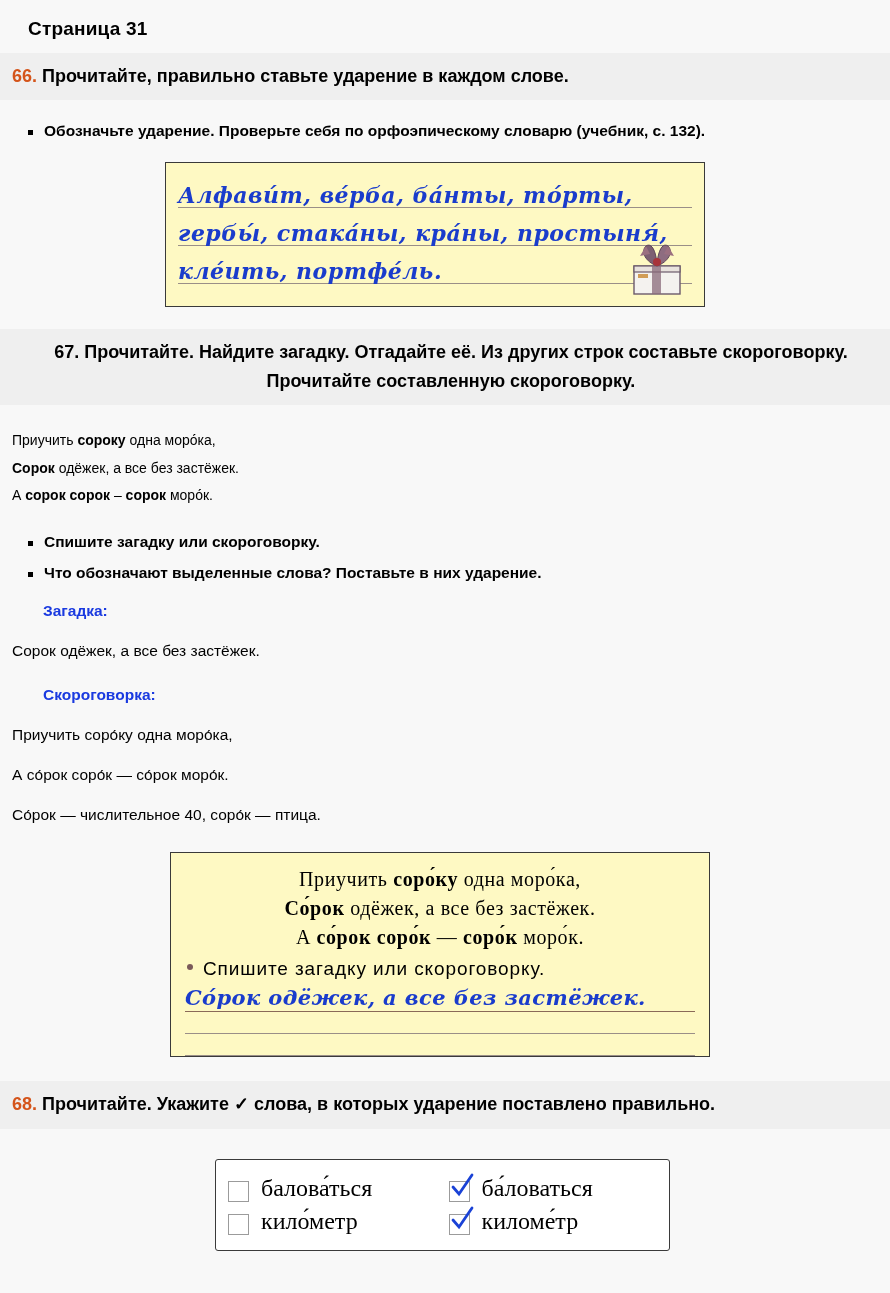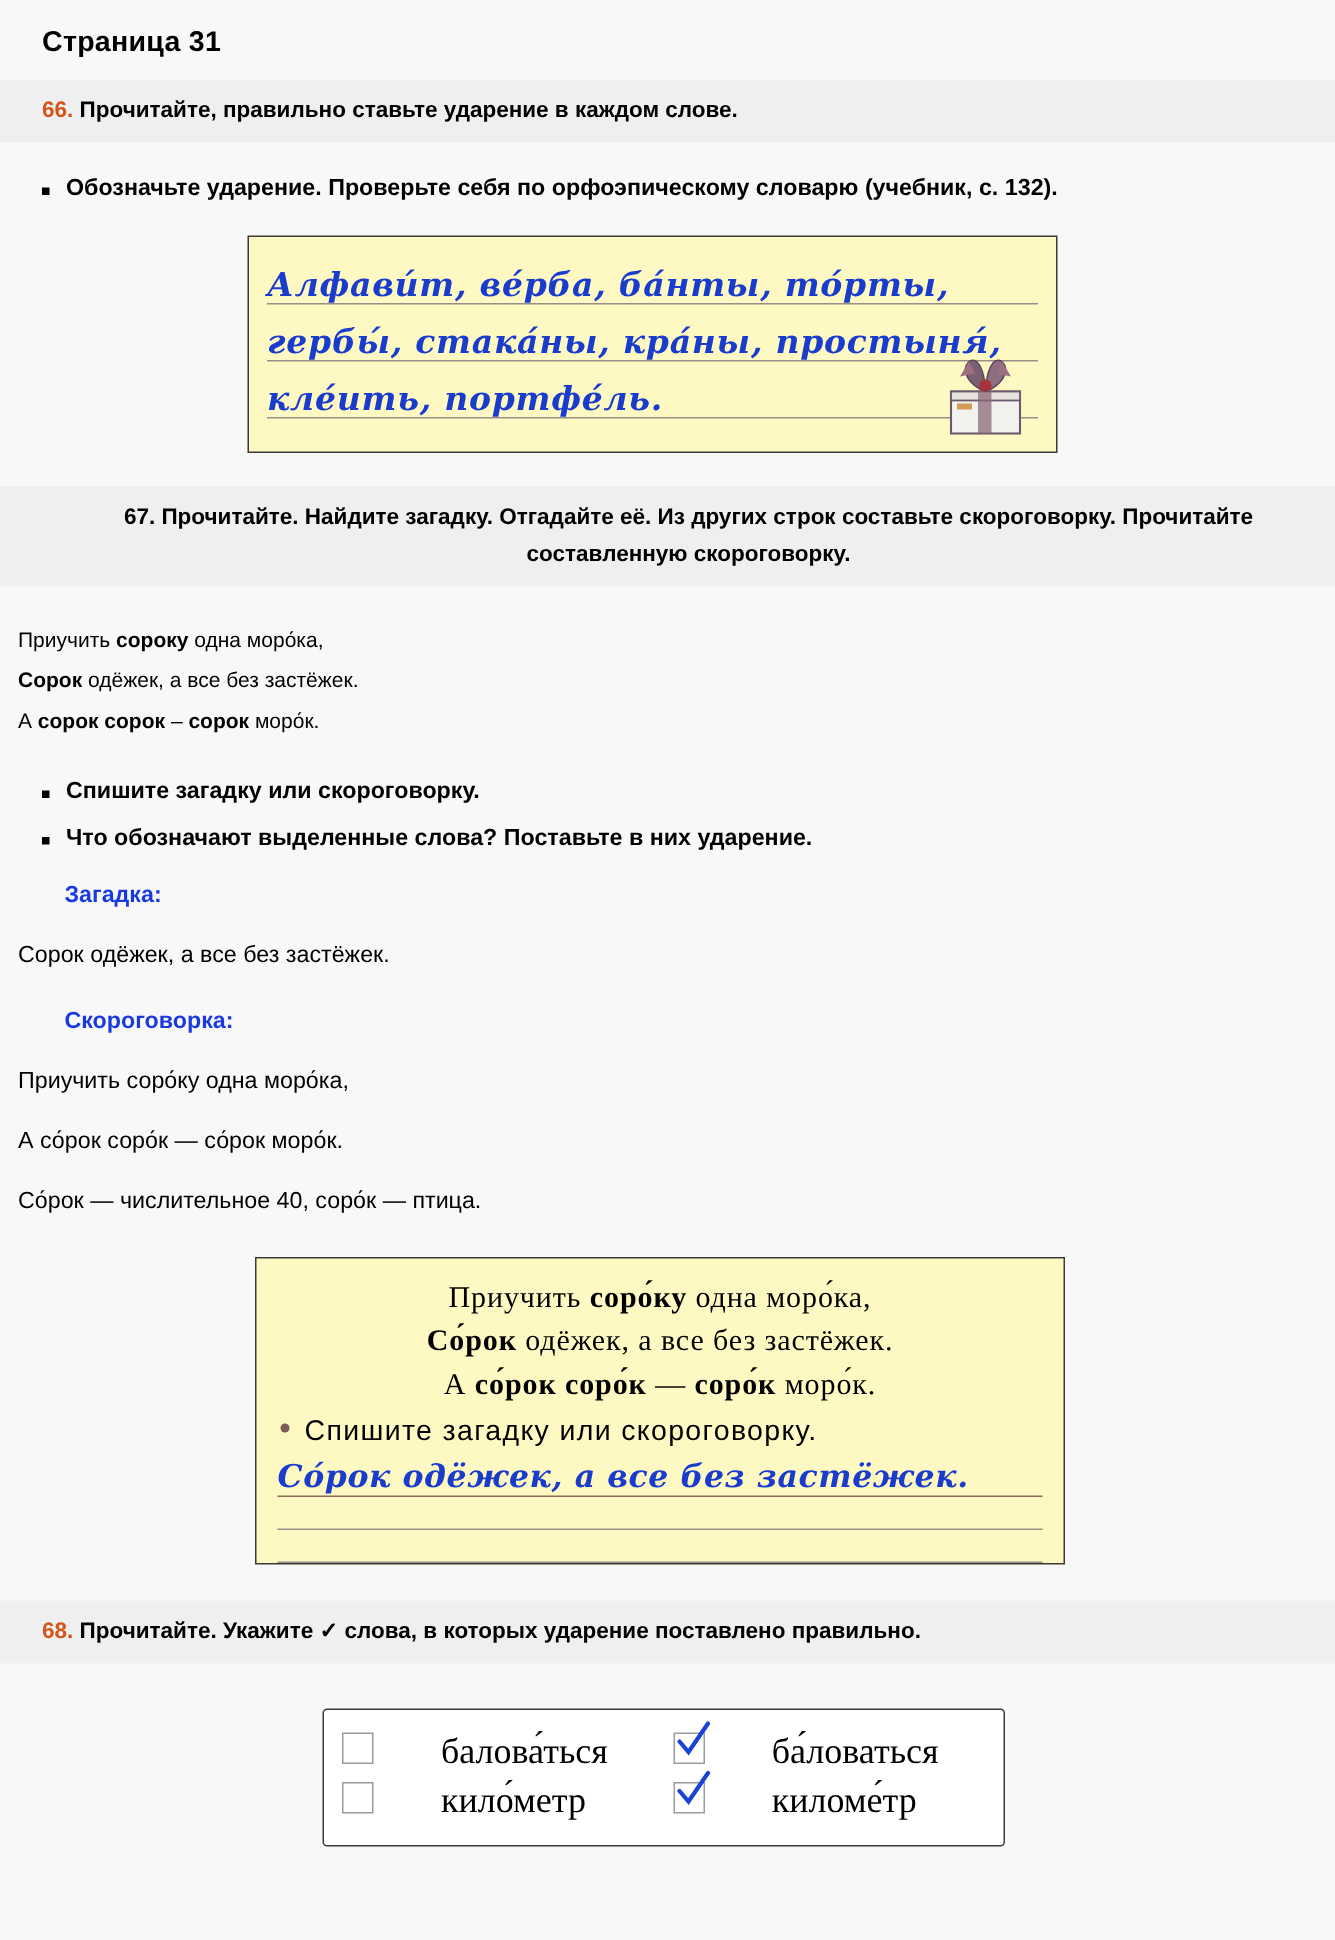--- a/index.html
+++ b/index.html
@@ -20,23 +20,23 @@
     color: #000000;
     font-weight: bold;
     font-size: 19px;
     padding: 18px 0 0 28px;
     letter-spacing: 0.2px;
   }
 
   .task-band {
     background: #efefef;
     margin-top: 13px;
-    padding: 9px 0 9px 28px;
-    font-weight: bold;
-    font-size: 15px;
+    padding: 9px 0 9px 12px;
+    font-weight: bold;
+    font-size: 18px;
     line-height: 1.62;
   }
   .task-band .num-orange { color: #d4541a; }
   .task-band .num-black { color: #000; }
 
   .bullet-list {
     list-style: none;
     margin: 0;
     padding: 0;
   }
@@ -202,25 +202,24 @@
     border-radius: 3px;
     background: #fff;
     box-sizing: border-box;
     display: grid;
     grid-template-columns: 1fr 1fr;
     align-content: center;
     padding: 6px 0 6px 12px;
   }
   .cb-item {
     display: flex;
-    align-items: flex-start;
+    align-items: flex-end;
     font-family: "Liberation Serif", serif;
     font-size: 24px;
     padding: 3px 0;
-    gap: 33px;
   }
   .cb {
     width: 19px;
     height: 19px;
     border: 1px solid #9b9b9b;
     background: #fff;
     margin-right: 12px;
     flex: 0 0 auto;
     position: relative;
   }

